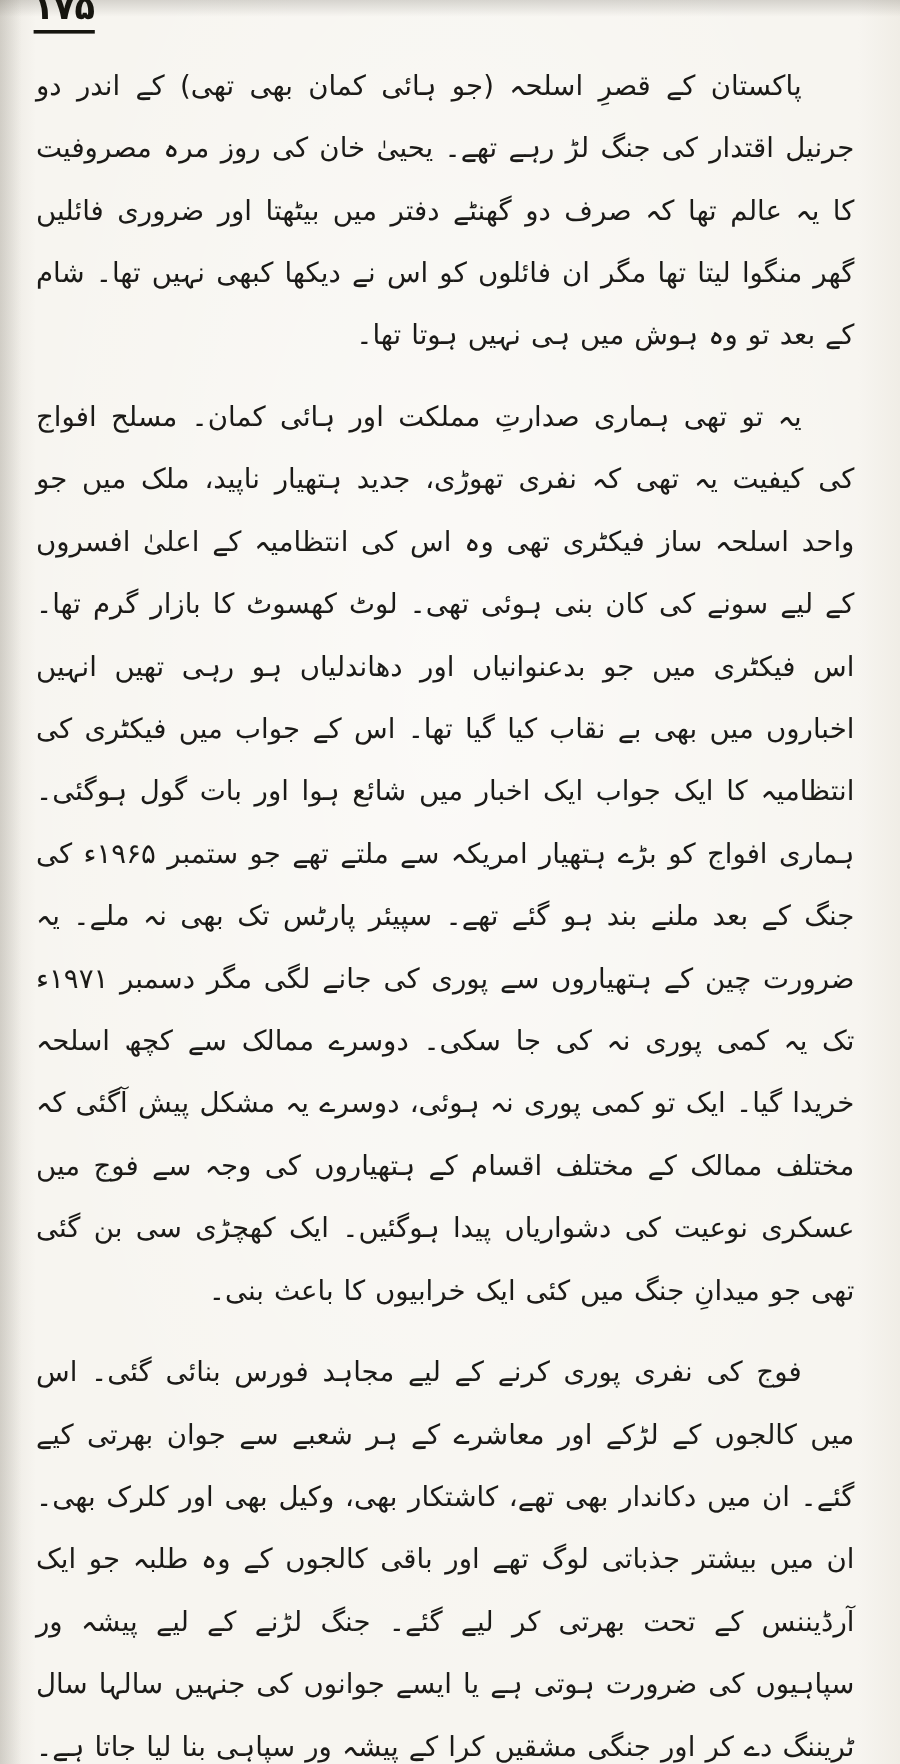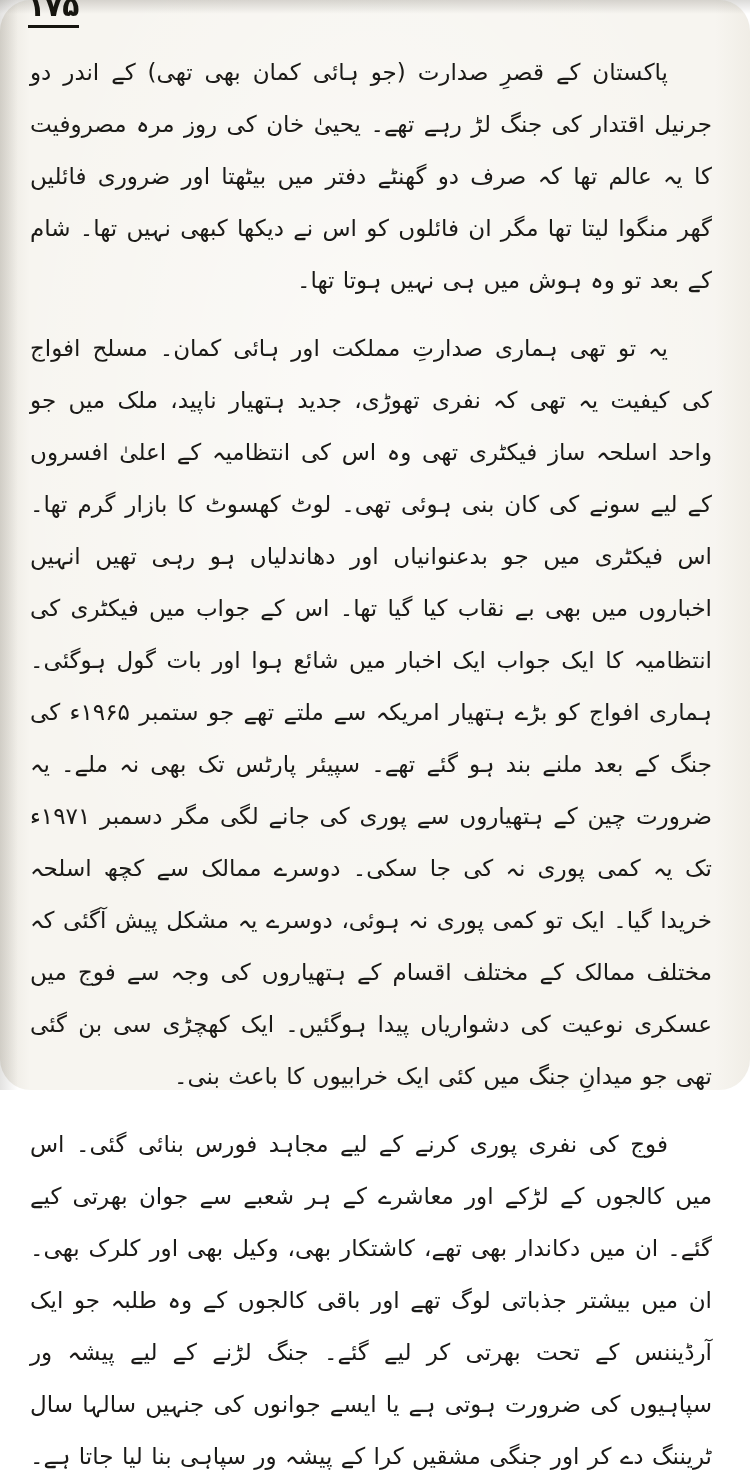--- a/index.html
+++ b/index.html
@@ -9,28 +9,27 @@
     body {
       width: 750px;
       height: 1470px;
       overflow: hidden;
       background: #ffffff;
       font-family: "DejaVu Sans", sans-serif;
     }
     .scan-page {
       position: relative;
       width: 750px;
-      height: 1090px;
+      height: 1470px;
       box-sizing: border-box;
       background:
         radial-gradient(ellipse at 50% 40%, rgba(255,255,255,0.5) 0%, rgba(0,0,0,0) 70%),
         linear-gradient(90deg, #e9e6df 0px, #f7f5f0 30px, #f7f5f0 715px, #f0ede6 750px),
         #f6f4ef;
       color: #1c1b19;
-      border-radius: 31px;
     }
     .edge-shadow-top {
       position: absolute;
       top: 0; left: 0; right: 0;
       height: 14px;
       background: linear-gradient(180deg, rgba(60,55,45,0.18), rgba(0,0,0,0));
       pointer-events: none;
     }
     .edge-shadow-left {
       position: absolute;
@@ -77,17 +76,17 @@
 </head>
 <body>
 
 <div class="scan-page">
   <div class="edge-shadow-top"></div>
   <div class="edge-shadow-left"></div>
 
   <div class="page-number">۱۷۵</div>
 
   <div class="text-block">
-    <p class="para">پاکستان کے قصرِ صدارت (جو ہائی کمان بھی تھی) کے اندر دو جرنیل اقتدار کی جنگ لڑ رہے تھے۔ یحییٰ خان کی روز مرہ مصروفیت کا یہ عالم تھا کہ صرف دو گھنٹے دفتر میں بیٹھتا اور ضروری فائلیں گھر منگوا لیتا تھا مگر ان فائلوں کو اس نے دیکھا کبھی نہیں تھا۔ شام کے بعد تو وہ ہوش میں ہی نہیں ہوتا تھا۔</p>
+    <p class="para">پاکستان کے قصرِ اسلحہ (جو ہائی کمان بھی تھی) کے اندر دو جرنیل اقتدار کی جنگ لڑ رہے تھے۔ یحییٰ خان کی روز مرہ مصروفیت کا یہ عالم تھا کہ صرف دو گھنٹے دفتر میں بیٹھتا اور ضروری فائلیں گھر منگوا لیتا تھا مگر ان فائلوں کو اس نے دیکھا کبھی نہیں تھا۔ شام کے بعد تو وہ ہوش میں ہی نہیں ہوتا تھا۔</p>
     <p class="para">یہ تو تھی ہماری صدارتِ مملکت اور ہائی کمان۔ مسلح افواج کی کیفیت یہ تھی کہ نفری تھوڑی، جدید ہتھیار ناپید، ملک میں جو واحد اسلحہ ساز فیکٹری تھی وہ اس کی انتظامیہ کے اعلیٰ افسروں کے لیے سونے کی کان بنی ہوئی تھی۔ لوٹ کھسوٹ کا بازار گرم تھا۔ اس فیکٹری میں جو بدعنوانیاں اور دھاندلیاں ہو رہی تھیں انہیں اخباروں میں بھی بے نقاب کیا گیا تھا۔ اس کے جواب میں فیکٹری کی انتظامیہ کا ایک جواب ایک اخبار میں شائع ہوا اور بات گول ہوگئی۔ ہماری افواج کو بڑے ہتھیار امریکہ سے ملتے تھے جو ستمبر ۱۹۶۵ء کی جنگ کے بعد ملنے بند ہو گئے تھے۔ سپیئر پارٹس تک بھی نہ ملے۔ یہ ضرورت چین کے ہتھیاروں سے پوری کی جانے لگی مگر دسمبر ۱۹۷۱ء تک یہ کمی پوری نہ کی جا سکی۔ دوسرے ممالک سے کچھ اسلحہ خریدا گیا۔ ایک تو کمی پوری نہ ہوئی، دوسرے یہ مشکل پیش آگئی کہ مختلف ممالک کے مختلف اقسام کے ہتھیاروں کی وجہ سے فوج میں عسکری نوعیت کی دشواریاں پیدا ہوگئیں۔ ایک کھچڑی سی بن گئی تھی جو میدانِ جنگ میں کئی ایک خرابیوں کا باعث بنی۔</p>
     <p class="para">فوج کی نفری پوری کرنے کے لیے مجاہد فورس بنائی گئی۔ اس میں کالجوں کے لڑکے اور معاشرے کے ہر شعبے سے جوان بھرتی کیے گئے۔ ان میں دکاندار بھی تھے، کاشتکار بھی، وکیل بھی اور کلرک بھی۔ ان میں بیشتر جذباتی لوگ تھے اور باقی کالجوں کے وہ طلبہ جو ایک آرڈیننس کے تحت بھرتی کر لیے گئے۔ جنگ لڑنے کے لیے پیشہ ور سپاہیوں کی ضرورت ہوتی ہے یا ایسے جوانوں کی جنہیں سالہا سال ٹریننگ دے کر اور جنگی مشقیں کرا کے پیشہ ور سپاہی بنا لیا جاتا ہے۔ مجاہد فورس جو ہمارے ہاں بنائی گئی، اُس کنویں کی مانند تھی جو آگ لگے تو کھودا جاتا ہے۔ اس فورس کو معمولی سی ٹریننگ دی گئی۔ جنگی مشق میں شامل نہیں کیا گیا۔ اُن کے سروں کے</p>
   </div>
 </div>
 
 </body></html>

